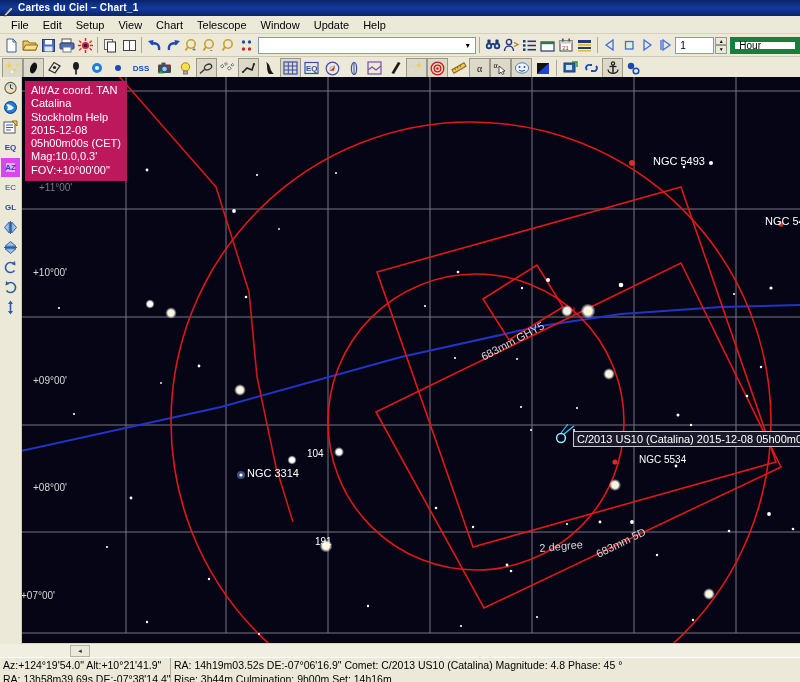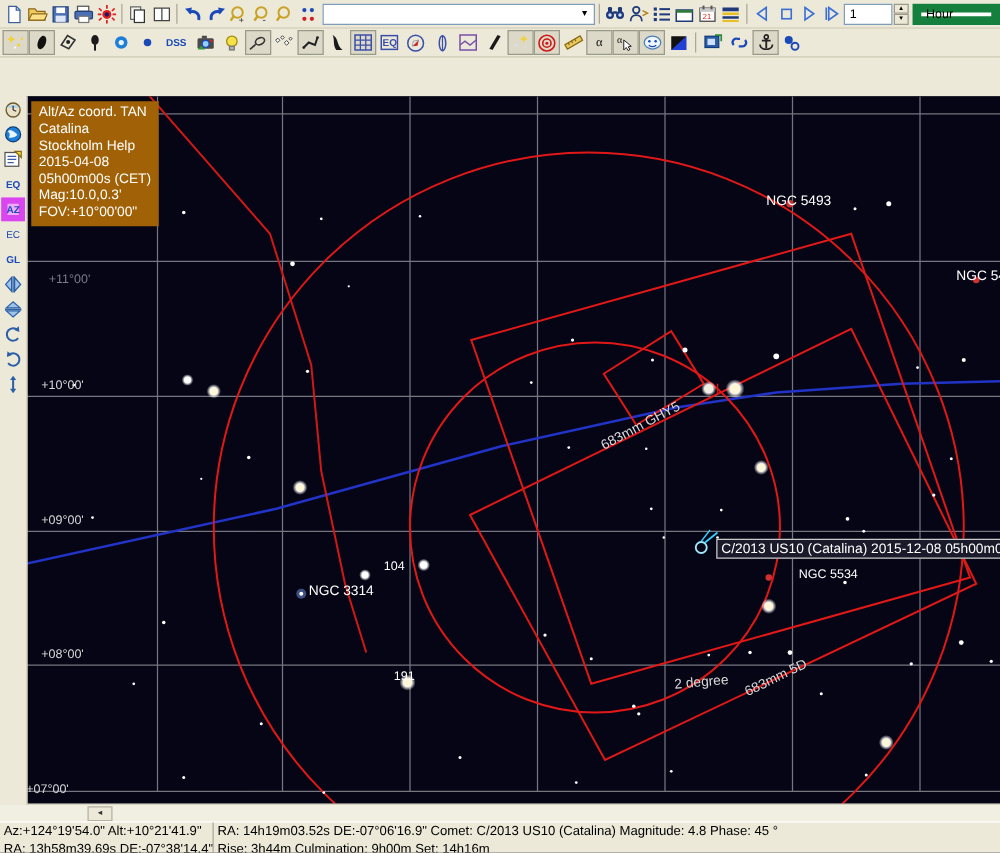--- a/index.html
+++ b/index.html
@@ -57,21 +57,21 @@
   .tb-spin-field{
     height:17px;width:44px;background:#fff;border:1px solid #7f9db9;box-sizing:border-box;
     font-size:10px;display:flex;align-items:center;padding-left:4px;color:#000;
   }
   .tb-spin-btns{display:flex;flex-direction:column;width:14px;height:17px;margin-left:1px;}
   .tb-spin-btns div{
     flex:1;border:1px solid #9a9a8a;background:#ece9d8;box-sizing:border-box;
     display:flex;align-items:center;justify-content:center;font-size:5px;color:#000;
   }
   .tb-unit{
-    height:17px;width:78px;background:#fff;border:7px solid #15803d;box-sizing:border-box;
+    height:17px;width:78px;background:#fff;border:5px solid #15803d;box-sizing:border-box;
     font-size:10px;display:flex;align-items:center;padding-left:4px;color:#000;margin-left:3px;
   }
 
   
   .sidebar{
     position:absolute;left:0;top:77px;width:21px;height:566px;
     background:#ece9d8;display:flex;flex-direction:column;align-items:center;
     padding-top:1px;border-right:1px solid #cfcab5;z-index:5;
   }
   .sb-btn{
@@ -82,30 +82,30 @@
 
   
   .chart{
     position:absolute;left:21px;top:77px;width:779px;height:566px;
     background:#050515;overflow:hidden;
   }
   .chart svg{display:block;position:absolute;left:0;top:0;}
 
   .infobox{
     position:absolute;left:4px;top:4px;
-    background:#a16207;color:#ffffff;
+    background:#be185d;color:#ffffff;
     padding:3px 6px 4px 6px;font-size:11px;line-height:13.3px;
     z-index:4;white-space:nowrap;
   }
   .objlabel{
     position:absolute;z-index:4;background:#1a1a2a;border:1px solid #c9c9c9;
     color:#fff;font-size:11px;padding:0px 3px;white-space:nowrap;line-height:14px;
   }
   .axlabel{
-    position:absolute;color:#d8d8d8;font-size:10px;z-index:3;white-space:nowrap;margin-top:36px;
+    position:absolute;color:#d8d8d8;font-size:10px;z-index:3;white-space:nowrap;
   }
   .starlabel{
     position:absolute;color:#ffffff;font-size:11px;z-index:3;white-space:nowrap;
   }
   .rotlabel{
     position:absolute;color:#d8d8d8;font-size:11px;z-index:3;white-space:nowrap;
     transform-origin:0 0;
   }
 
   
@@ -128,21 +128,41 @@
     font-size:10.5px;color:#000;line-height:12.5px;padding:1px 3px 0 3px;
     white-space:nowrap;
   }
   .sb-cell.sep{border-left:1px solid #aca899;}
 </style>
 </head>
 <body>
 
 <div id="app">
 
-
+  <div class="titlebar">
+    <span class="tb-icon">
+      <svg width="11" height="11" viewBox="0 0 11 11">
+        <path d="M1 9 L8 1 L10 3 L3 10 Z" fill="#b8c4cc" stroke="#2a3038" stroke-width="0.8"></path>
+        <path d="M1 9 L3 10 L1.5 10.5 Z" fill="#555"></path>
+      </svg>
+    </span>
+    <span class="tb-text">Cartes du Ciel – Chart_1</span>
+  </div>
+
+  <div class="menubar">
+    <div class="mi">File</div>
+    <div class="mi">Edit</div>
+    <div class="mi">Setup</div>
+    <div class="mi">View</div>
+    <div class="mi">Chart</div>
+    <div class="mi">Telescope</div>
+    <div class="mi">Window</div>
+    <div class="mi">Update</div>
+    <div class="mi">Help</div>
+  </div>
 
   <div class="toolbar">
 
     <div class="tb-btn">
       <svg width="15" height="15" viewBox="0 0 15 15">
           <path d="M3 1h6l3 3v10H3z" fill="#fff" stroke="#3a5f9f" stroke-width="1"></path>
           <path d="M9 1v3h3" fill="none" stroke="#3a5f9f"></path>
         </svg>
     </div>
     <div class="tb-btn">
@@ -737,29 +757,29 @@
         <circle cx="546" cy="234" r="6" fill="url(#sg)"></circle>
         <circle cx="546" cy="234" r="3.6" fill="#f2efe2"></circle>
         <line x1="553" y1="230" x2="553" y2="238" stroke="#d01818" stroke-width="1.1"></line>
       </g>
     </svg>
 
     <div class="infobox">
       <div>Alt/Az coord. TAN</div>
       <div>Catalina</div>
       <div>Stockholm Help</div>
-      <div>2015-04-08</div>
+      <div>2015-12-08</div>
       <div>05h00m00s (CET)</div>
       <div>Mag:10.0,0.3'</div>
       <div>FOV:+10°00'00"</div>
     </div>
 
     <div class="objlabel" style="left:552px;top:354px;">C/2013 US10 (Catalina) 2015-12-08 05h00m00s</div>
 
-    <div class="starlabel" style="left:592px;top:78px;">NGC 5493</div>
+    <div class="starlabel" style="left:632px;top:78px;">NGC 5493</div>
     <div class="starlabel" style="left:744px;top:138px;">NGC 5476</div>
     <div class="starlabel" style="left:226px;top:390px;">NGC 3314</div>
     <div class="starlabel" style="left:618px;top:377px;font-size:10px">NGC 5534</div>
     <div class="starlabel" style="left:286px;top:371px;font-size:10px">104</div>
     <div class="starlabel" style="left:294px;top:459px;font-size:10px">191</div>
 
     <div class="rotlabel" style="left:458px;top:275px;transform:rotate(-28deg);">683mm GHY5</div>
     <div class="rotlabel" style="left:573px;top:472px;transform:rotate(-26deg);">683mm 5D</div>
     <div class="rotlabel" style="left:518px;top:465px;transform:rotate(-5deg);">2 degree</div>
 

